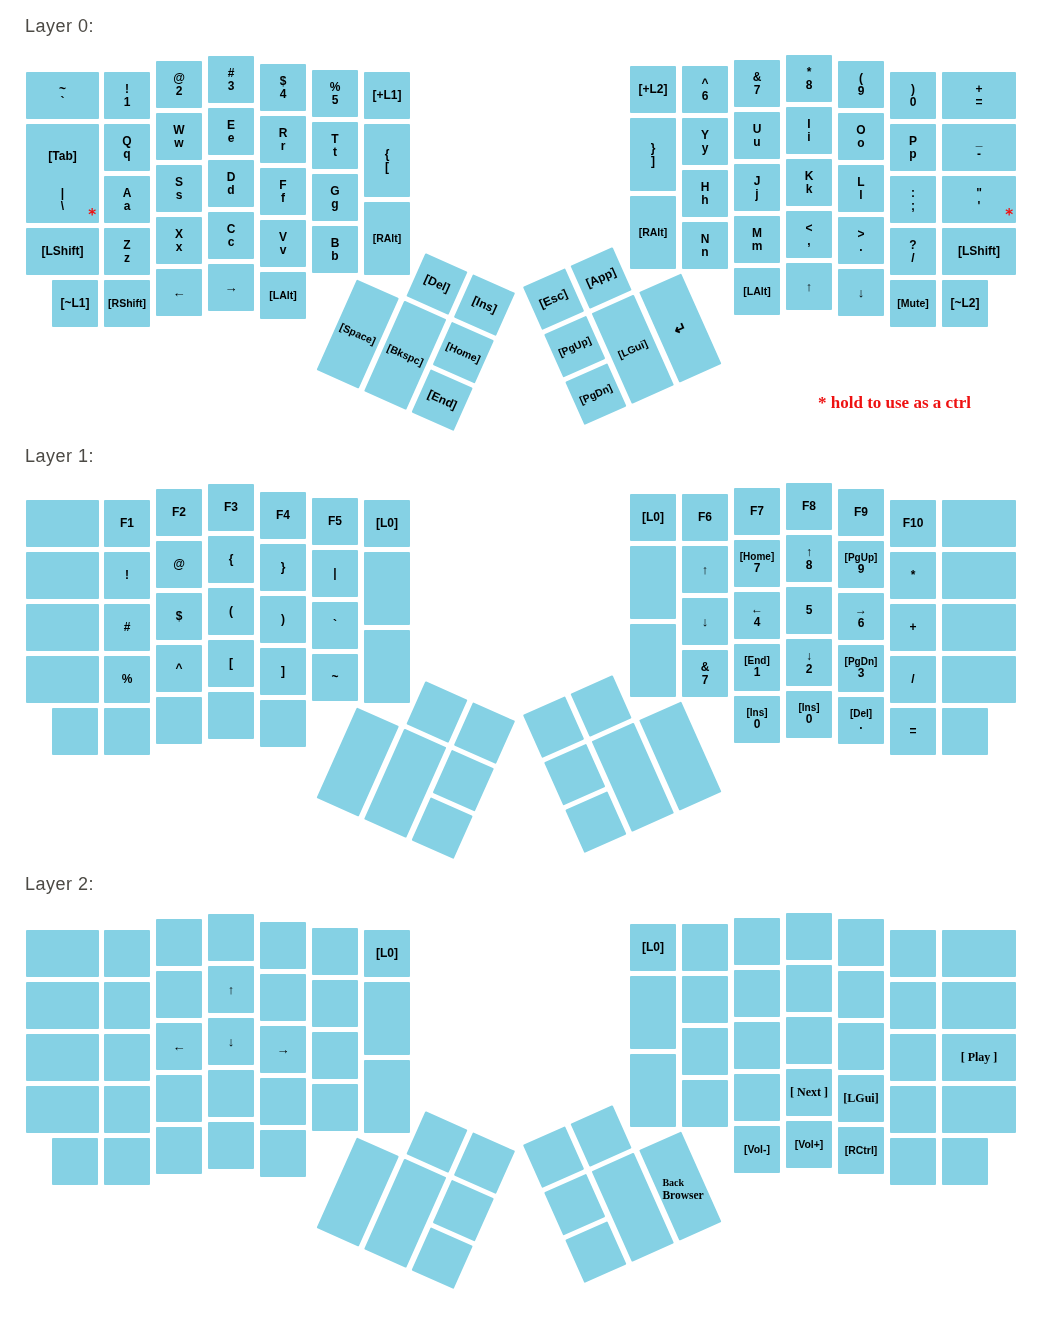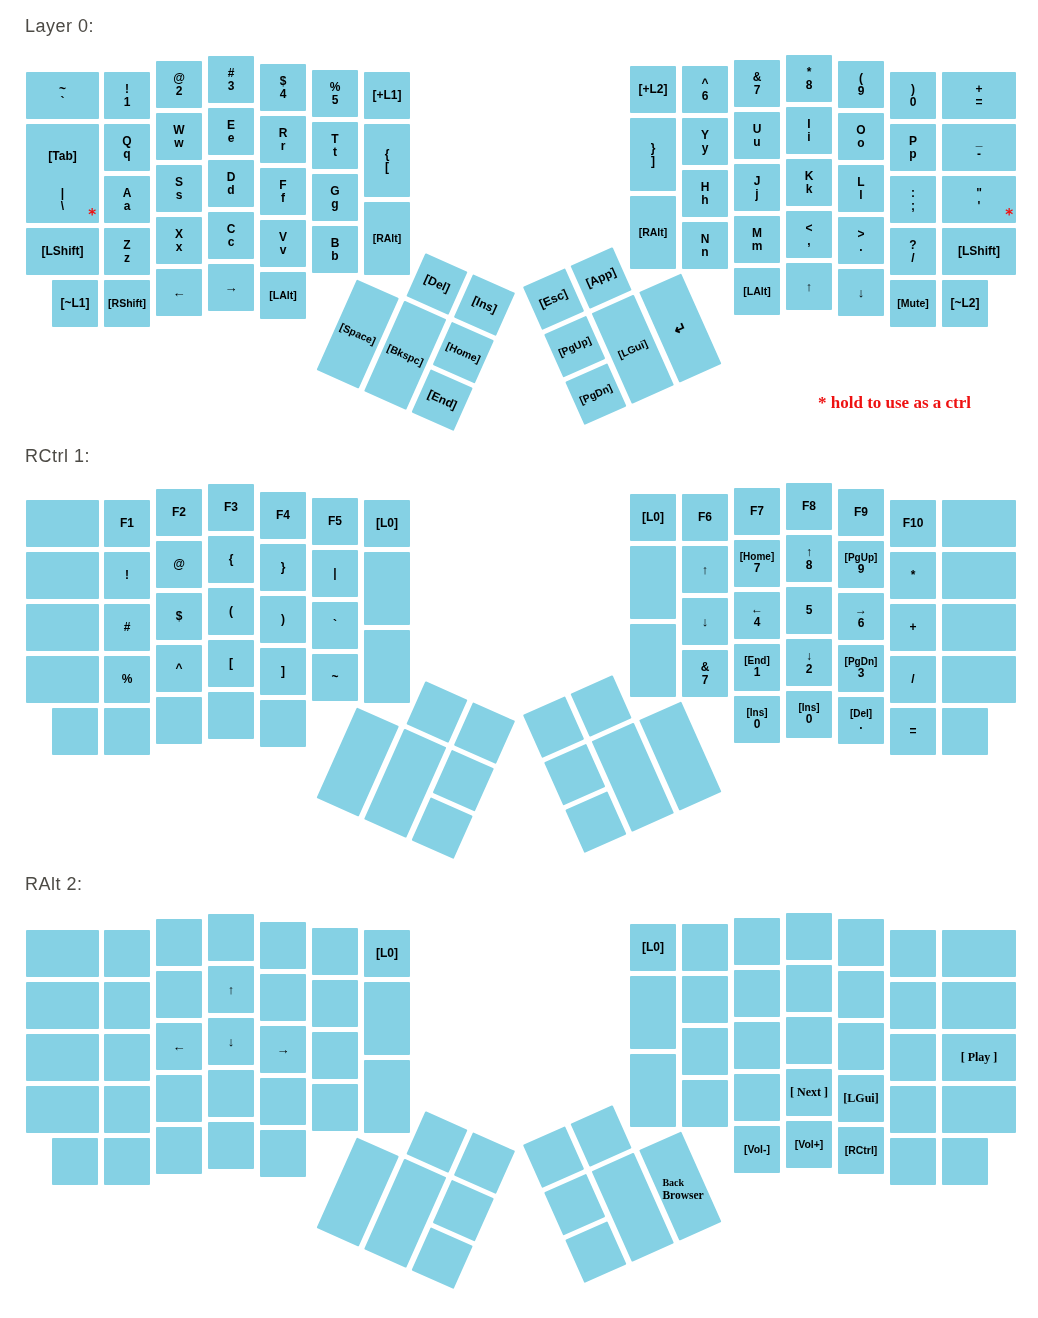--- a/index.html
+++ b/index.html
@@ -66,22 +66,22 @@
   .thumb{
     position:absolute;width:150px;height:156px;
     transform-origin:0 0;
   }
 </style>
 </head>
 <body>
 
 <div id="canvas">
   <div class="layer-title" id="title0">Layer 0:</div>
-  <div class="layer-title" id="title1">RCtrl 1:</div>
-  <div class="layer-title" id="title2">RAlt 2:</div>
+  <div class="layer-title" id="title1">Layer 1:</div>
+  <div class="layer-title" id="title2">Layer 2:</div>
   <div class="note">* hold to use as a ctrl</div>
 <div style="position: absolute; left: 0px; top: 0px;">
       <div class="key" style="left: 26px; top: 72px; width: 73px; height: 47px;">
         <div class="kstack">
           <span class="kt">~</span>
           <span class="kb">`</span>
         </div>
       </div>
       <div class="key" style="left: 26px; top: 124px; width: 73px; height: 64px;">
         <span class="kl">[Tab]</span>

